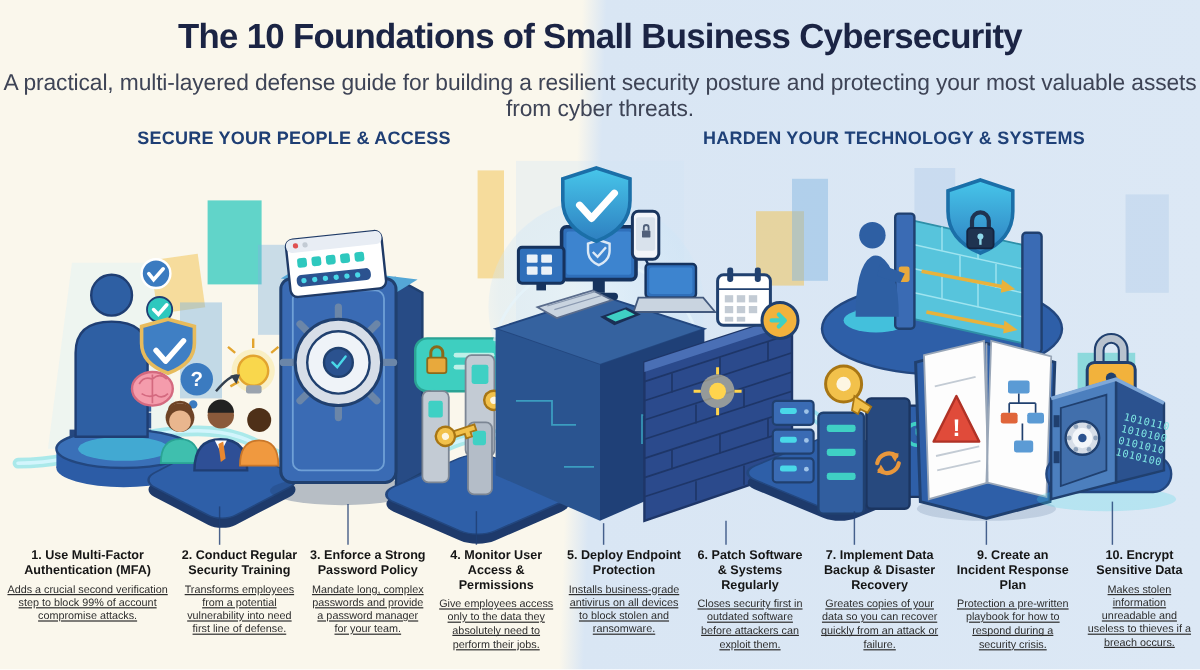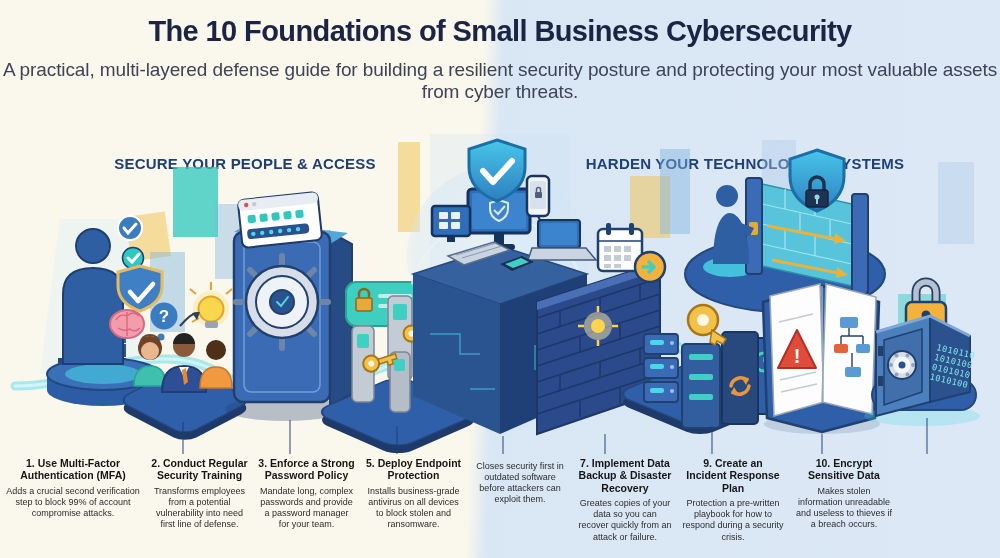--- a/index.html
+++ b/index.html
@@ -11,32 +11,32 @@
   .main-title{
     position:absolute;top:15px;left:0;width:1000px;text-align:center;
     font-size:29px;font-weight:800;color:#1B2444;letter-spacing:-0.6px;
   }
   .main-sub{
     position:absolute;top:59px;left:0;width:1000px;text-align:center;
     font-size:19px;color:#3E4456;letter-spacing:-0.1px;
   }
   .section-header{
     position:absolute;top:107px;font-size:15px;font-weight:bold;
-    color:#1E3E74;letter-spacing:0.2px;text-align:center;margin-top:48px;
+    color:#1E3E74;letter-spacing:0.2px;text-align:center;
   }
   .section-left{left:70px;width:350px;}
   .section-right{left:565px;width:360px;color:#1F4178;}
   .illus{position:absolute;top:134px;left:0;}
   .footer-grid{
     position:absolute;top:457px;left:0;width:1000px;display:grid;
     grid-template-columns:146px 107px 107px 107px 106px 104px 112px 110px 101px;
   }
   .item{text-align:center;padding:0 5px;}
   .item-title{font-size:10.5px;font-weight:bold;color:#151515;line-height:1.18;}
-  .item-desc{font-size:9px;color:#2D2D2D;line-height:1.24;margin-top:4px;}
+  .item-desc{font-size:9px;color:#2D2D2D;line-height:1.24;margin-top:4px;text-decoration:underline;}
 </style>
 </head>
 <body>
 
 <div class="page">
 
   <div class="main-title">The 10 Foundations of Small Business Cybersecurity</div>
   <div class="main-sub">A practical, multi-layered defense guide for building a resilient security posture and protecting your most valuable assets from cyber threats.</div>
   <div class="section-header section-left">SECURE YOUR PEOPLE &amp; ACCESS</div>
   <div class="section-header section-right">HARDEN YOUR TECHNOLOGY &amp; SYSTEMS</div>
@@ -473,24 +473,29 @@
     </div>
     <div class="item">
       <div class="item-title">2. Conduct Regular Security Training</div>
       <div class="item-desc">Transforms employees from a potential vulnerability into need first line of defense.</div>
     </div>
     <div class="item">
       <div class="item-title">3. Enforce a Strong Password Policy</div>
       <div class="item-desc">Mandate long, complex passwords and provide a password manager for your team.</div>
     </div>
     <div class="item">
+      <div class="item-title">4. Monitor User Access &amp; Permissions</div>
+      <div class="item-desc">Give employees access only to the data they absolutely need to perform their jobs.</div>
+    </div>
+    <div class="item">
       <div class="item-title">5. Deploy Endpoint Protection</div>
       <div class="item-desc">Installs business-grade antivirus on all devices to block stolen and ransomware.</div>
     </div>
     <div class="item">
+      <div class="item-title">6. Patch Software &amp; Systems Regularly</div>
       <div class="item-desc">Closes security first in outdated software before attackers can exploit them.</div>
     </div>
     <div class="item">
       <div class="item-title">7. Implement Data Backup &amp; Disaster Recovery</div>
       <div class="item-desc">Greates copies of your data so you can recover quickly from an attack or failure.</div>
     </div>
     <div class="item">
       <div class="item-title">9. Create an Incident Response Plan</div>
       <div class="item-desc">Protection a pre-written playbook for how to respond during a security crisis.</div>
     </div>

